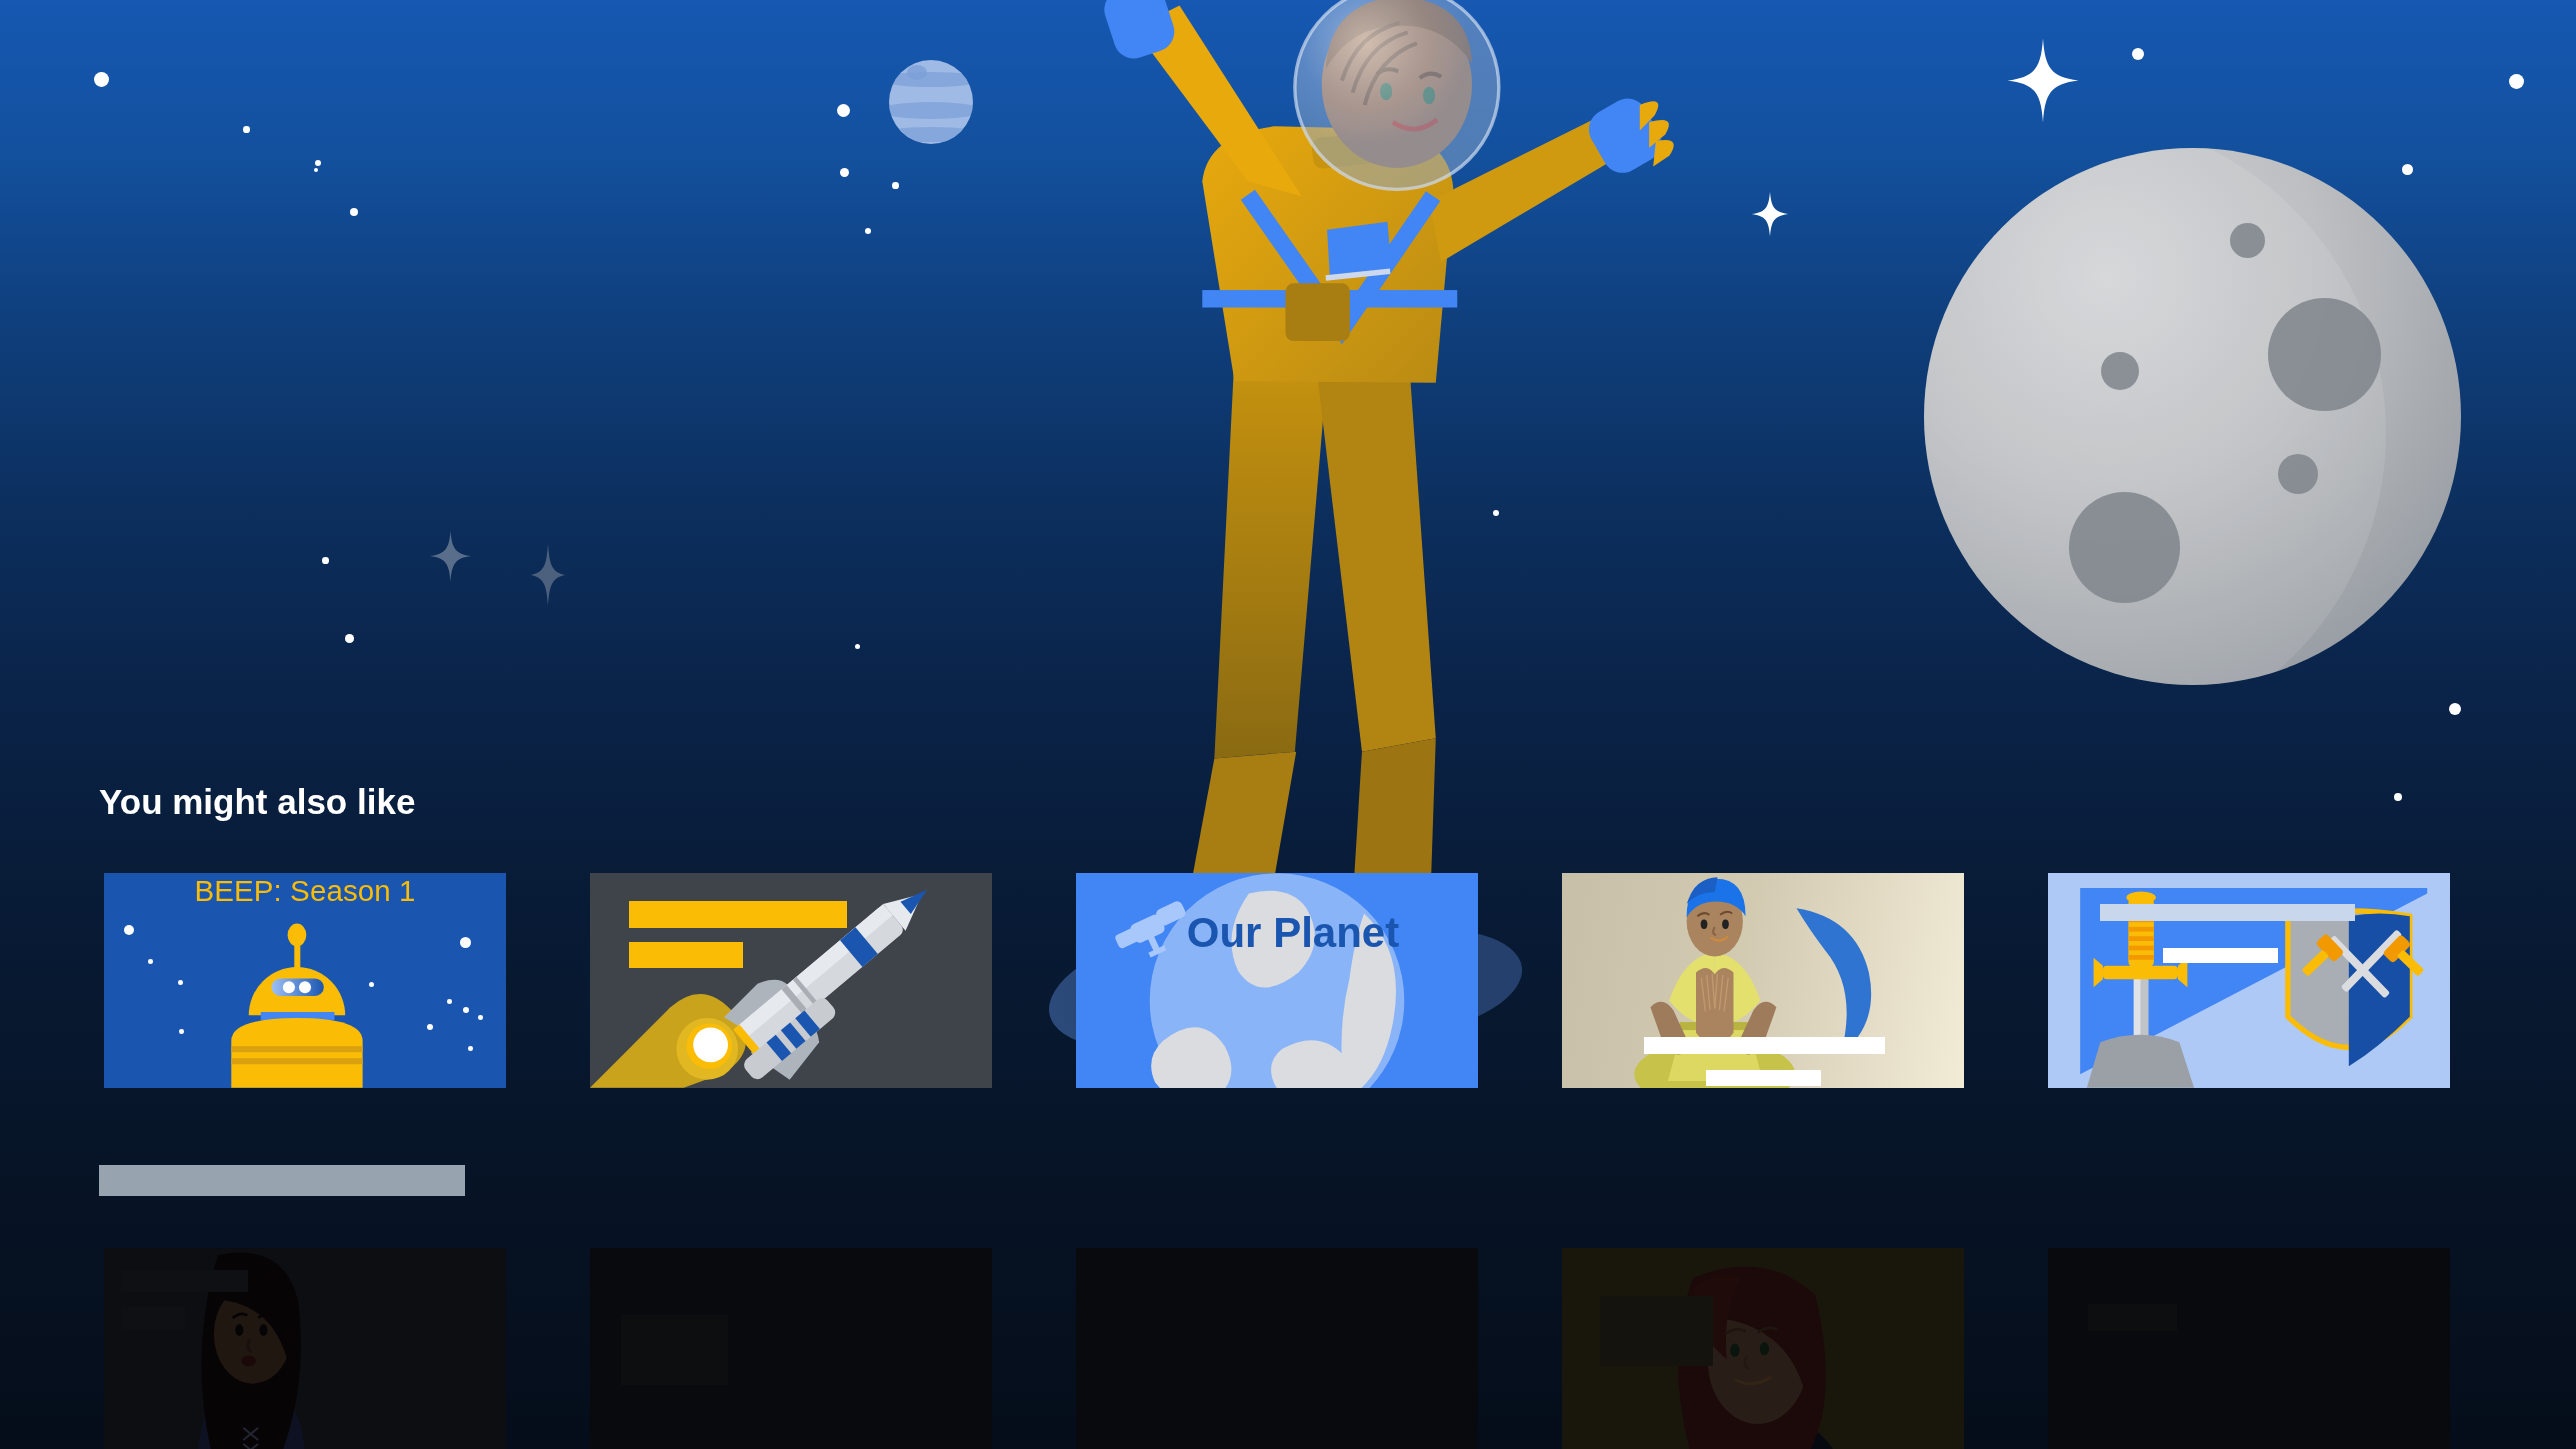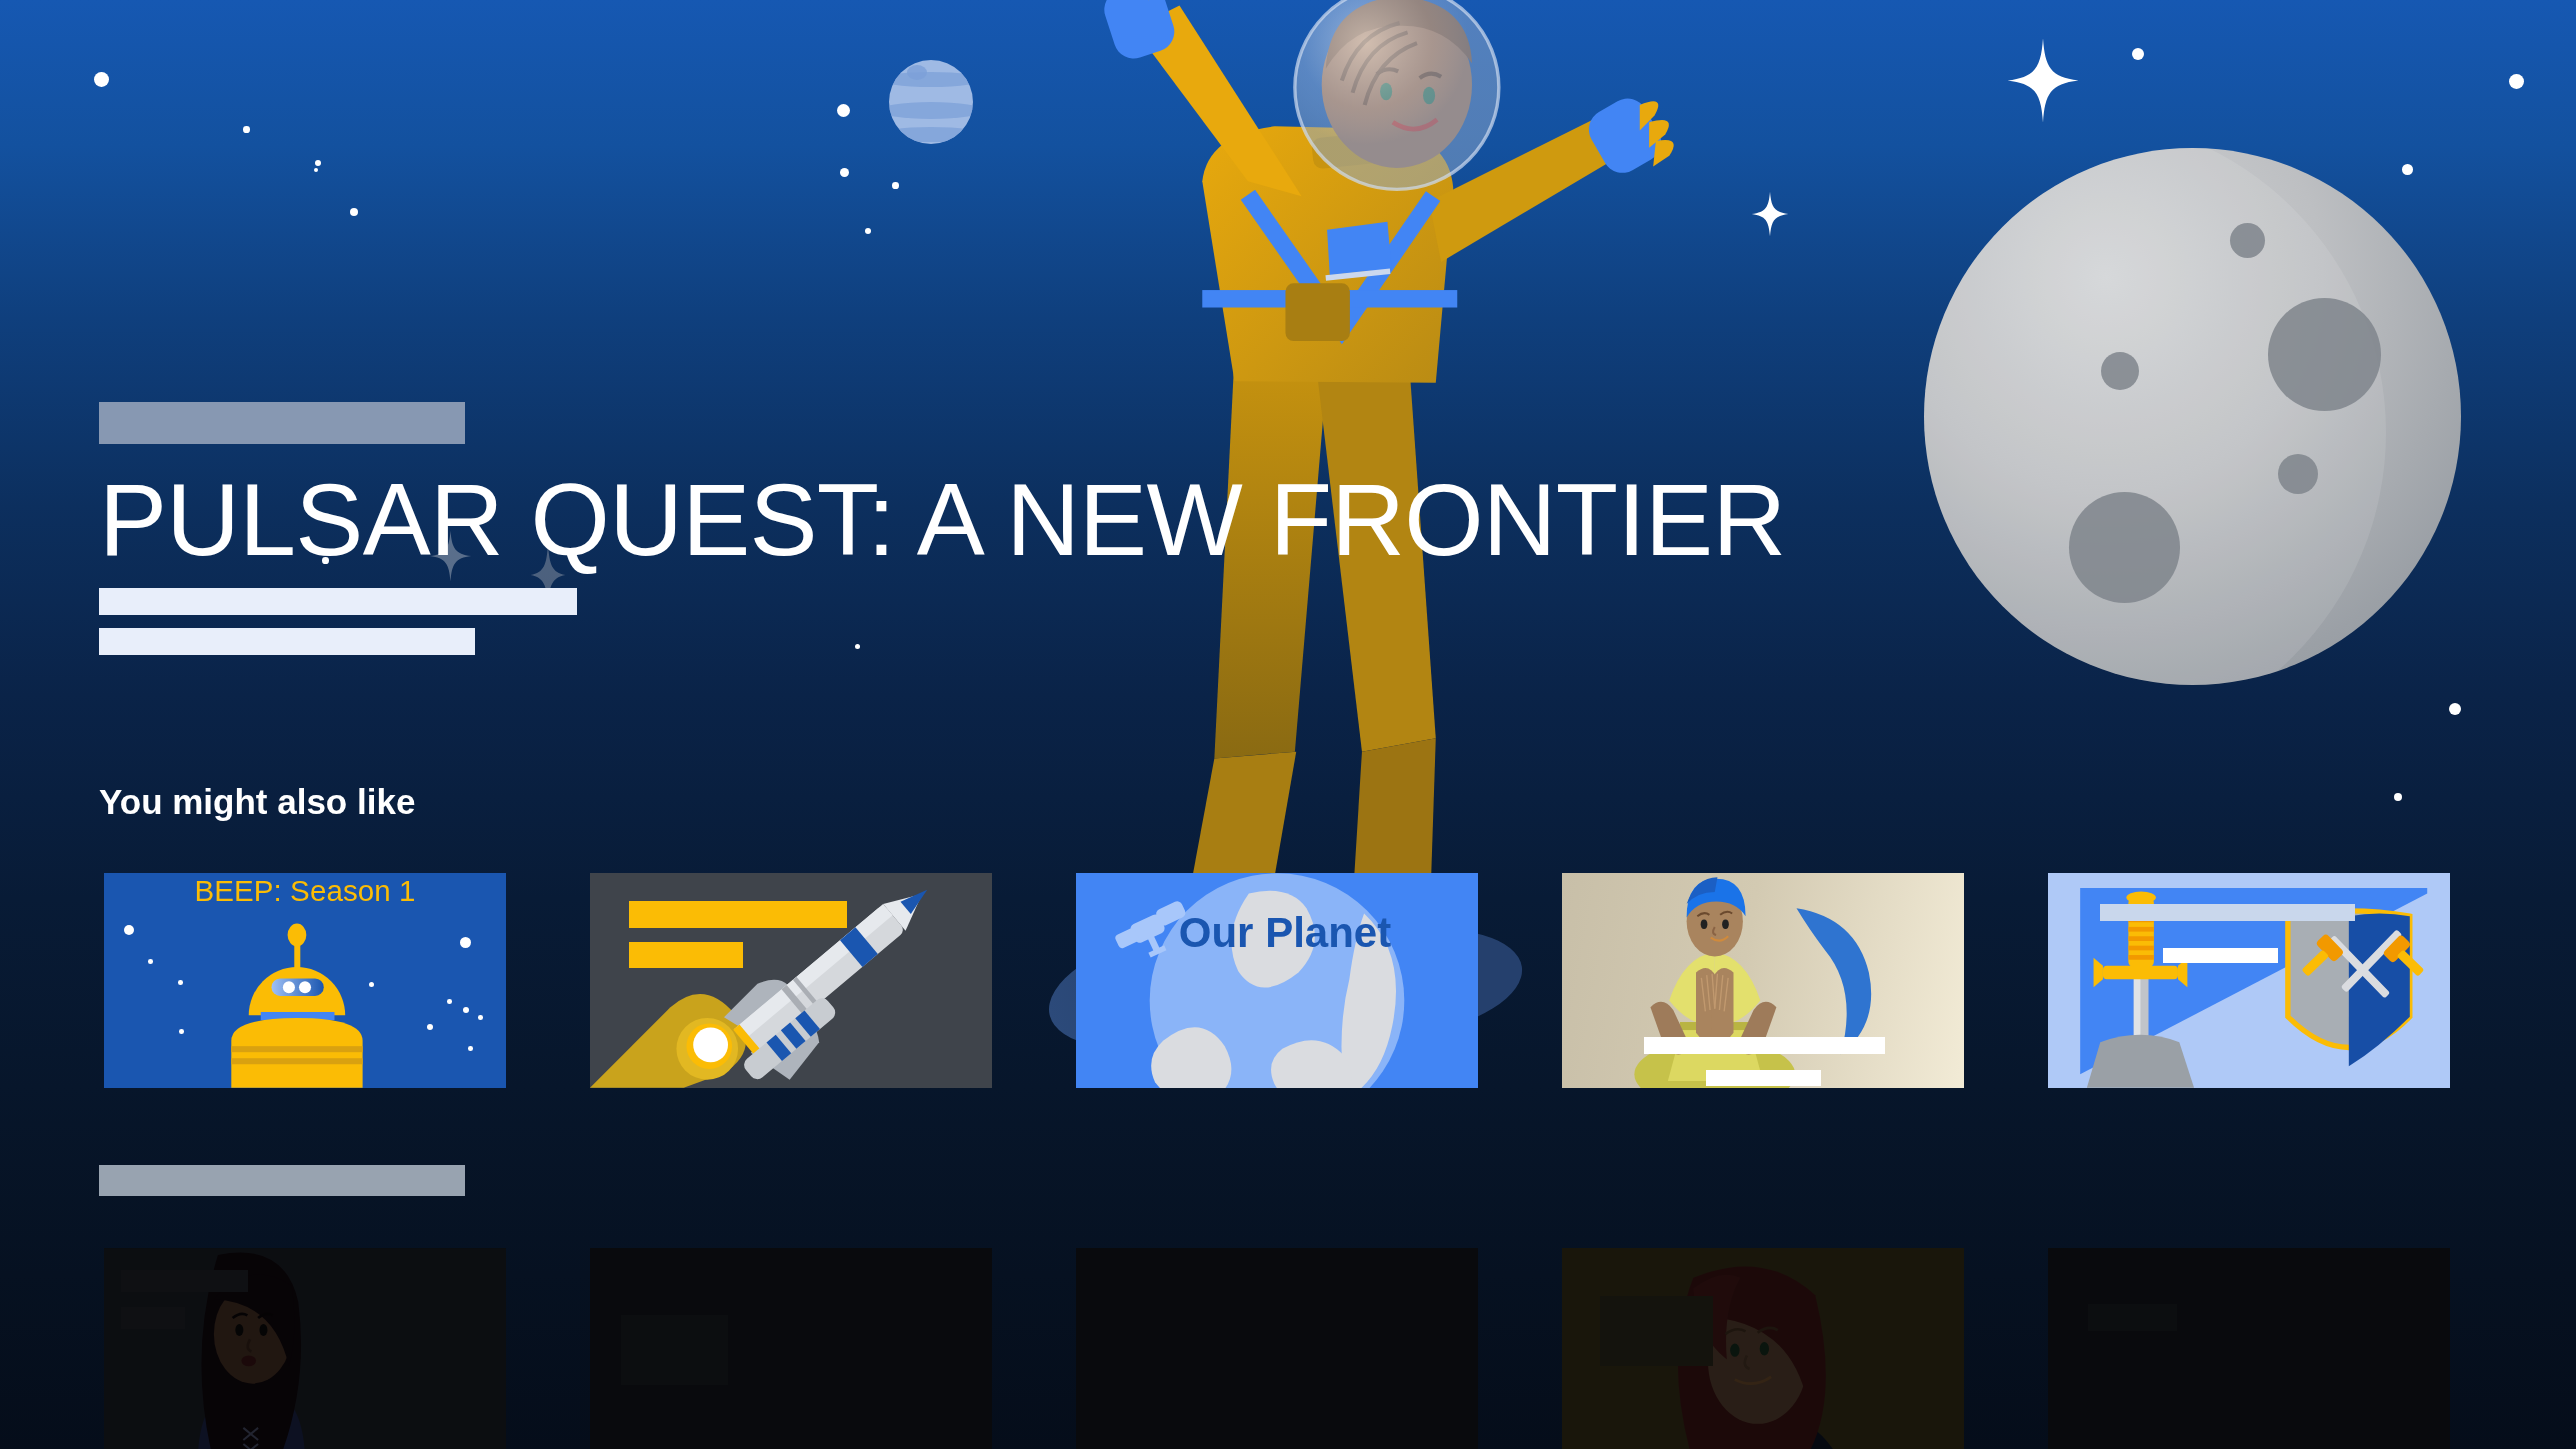--- a/index.html
+++ b/index.html
@@ -82,21 +82,21 @@
   .c1-star { position:absolute; background:#fff; border-radius:50%; }
 
   
   .c2 { background:#3F444B; }
   .c2-b1 { left:39px; top:28px; width:218px; height:27px; background:#FBBC05; }
   .c2-b2 { left:39px; top:69px; width:114px; height:25.5px; background:#FBBC05; }
 
   
   .c3 { background:#4285F4; }
   .c3-title {
-    position:absolute; left:8px; top:35px; width:100%; text-align:center;
+    position:absolute; left:16px; top:35px; width:100%; text-align:center;
     color:#1A56B0; font-size:42px; font-weight:700; line-height:1.18;
   }
 
   
   .c4 { background:linear-gradient(100deg,#C8BFA8 0%, #D3CAB2 45%, #F2EBD6 100%); }
   .c4-b1 { left:82px; top:164px; width:241px; height:17.4px; background:#fff; }
   .c4-b2 { left:144px; top:197px; width:115px; height:16px; background:#fff; }
 
   
   .c5 { background:#AFC9F7; }
@@ -232,26 +232,20 @@
     </g>
     <ellipse cx="726" cy="166" rx="9" ry="13" fill="#2E6E4F"></ellipse>
     <ellipse cx="790" cy="172" rx="9" ry="13" fill="#2E6E4F"></ellipse>
     <path d="M712 140 q16 -12 32 -4" stroke="#5E3E28" stroke-width="6" fill="none"></path>
     <path d="M776 146 q16 -12 32 -2" stroke="#5E3E28" stroke-width="6" fill="none"></path>
     <path d="M736 212 q34 22 66 -4" stroke="#C0392B" stroke-width="7" fill="none"></path>
 
     <circle cx="742" cy="160" r="152" fill="url(#helmG)" stroke="#cfdcef" stroke-width="5" stroke-opacity=".7"></circle>
   </svg>
 
-  <div id="hero-copy">
-    <div id="hero-kicker" class="ph-bar"></div>
-    <h1 id="hero-title">PULSAR QUEST: A NEW FRONTIER</h1>
-    <div id="hero-sub-1" class="ph-bar"></div>
-    <div id="hero-sub-2" class="ph-bar"></div>
-  </div>
 
   <div class="row-title" style="left:99px;top:782px;">You might also like</div>
 
   <div class="rail" style="left:104px;top:873px;">
 
     <div class="card c1">
       <div class="c1-title">BEEP: Season 1</div>
       <div class="c1-star" style="left:20px;top:52px;width:10px;height:10px;"></div>
       <div class="c1-star" style="left:356px;top:64px;width:11.4px;height:11.4px;"></div>
       <div class="c1-star" style="left:44px;top:86px;width:4.7px;height:4.7px;"></div>

